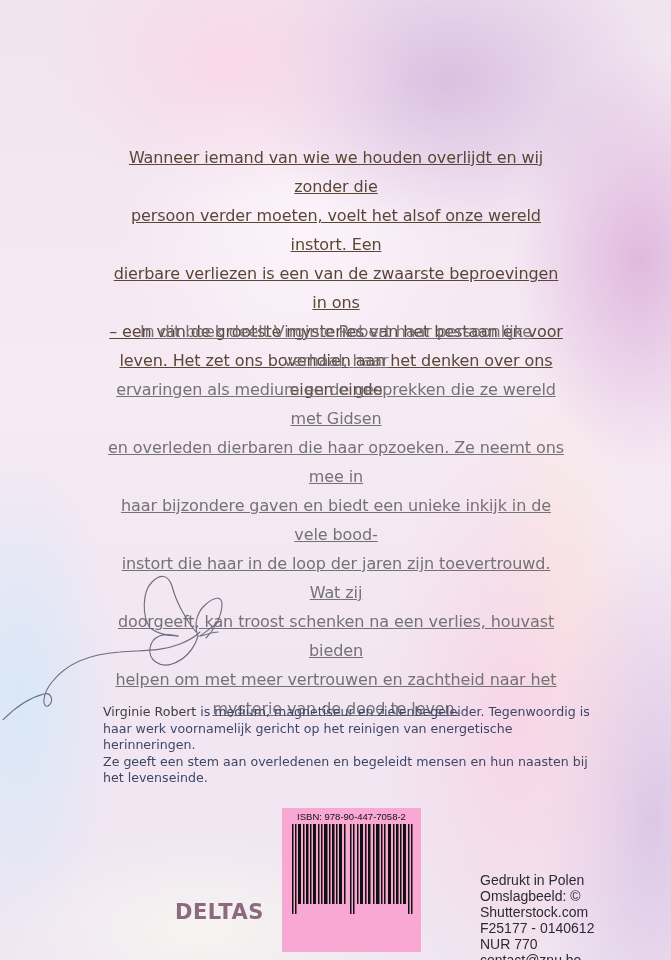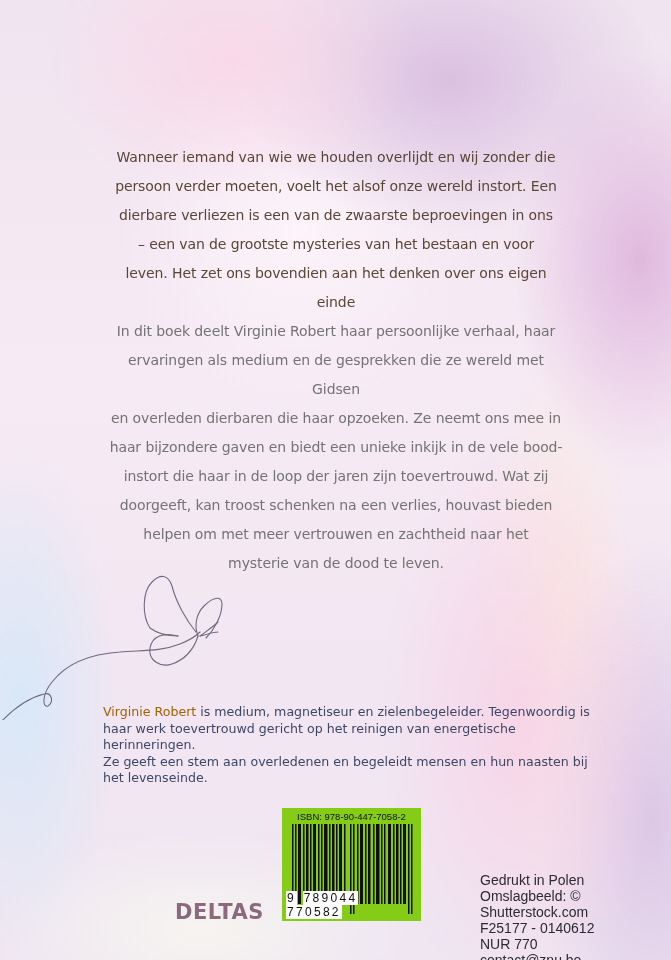--- a/index.html
+++ b/index.html
@@ -13,35 +13,36 @@
       radial-gradient(ellipse 260px 260px at 300px 230px, rgba(252,244,250,1), rgba(252,244,250,0) 70%),
       radial-gradient(ellipse 140px 360px at 20px 700px, rgba(214,232,248,0.95), rgba(214,232,248,0) 70%),
       radial-gradient(ellipse 200px 420px at 520px 720px, rgba(248,210,230,0.85), rgba(248,210,230,0) 70%),
       radial-gradient(ellipse 160px 400px at 650px 820px, rgba(218,196,228,0.9), rgba(218,196,228,0) 70%),
       radial-gradient(ellipse 120px 400px at 560px 620px, rgba(252,236,220,0.7), rgba(252,236,220,0) 70%),
       radial-gradient(ellipse 300px 140px at 200px 930px, rgba(246,244,240,1), rgba(246,244,240,0) 70%),
       linear-gradient(180deg, #f0e4f0 0%, #f6eaf4 40%, #f2e6f2 70%, #efe6f2 100%);
   }
   .para {
     position: absolute; left: 108px; width: 456px; text-align: center;
-    font-size: 14px; line-height: 29px; letter-spacing: -0.1px;
+    font-size: 16px; line-height: 29px; letter-spacing: -0.1px;
     font-family: "DejaVu Sans", sans-serif;
+    text-decoration: underline;
   }
   .para.p1 { top: 143px; color: #5a4636; }
   .para.p2 { top: 317px; color: #737373; }
   .bio {
     position: absolute; left: 103px; top: 704px; width: 500px;
     font-size: 12.6px; line-height: 16.5px; color: #3d4866;
     font-family: "DejaVu Sans", sans-serif;
   }
-  .bio .name { color: #a16207; }
+  .bio .name { color: #404040; }
   .butterfly { position: absolute; left: 0; top: 570px; }
   .barcode-box {
-    position: absolute; left: 282px; top: 808px; width: 139px; height: 113px;
-    background: #84cc16;
+    position: absolute; left: 282px; top: 808px; width: 139px; height: 144px;
+    background: #f9a8d4;
   }
   .isbn-label {
     position: absolute; top: 3px; left: 0; width: 100%; text-align: center;
     font-family: "Liberation Sans", sans-serif; font-size: 9.5px; color: #111;
   }
   .bars { position: absolute; left: 10px; top: 16px; }
   .ean-digits {
     position: absolute; bottom: 2px; left: 4px; width: 131px;
     font-family: "Liberation Sans", sans-serif; font-size: 12px; color: #111;
     letter-spacing: 2.3px; background: transparent;
@@ -92,21 +93,21 @@
 
     <path d="M198,66 C194,56 196,44 204,36 C214,26 222,26 222,34 C222,46 214,60 206,68"></path>
 
     <path d="M200,66 C208,60 214,56 218,52"></path>
     <path d="M200,66 C208,64 214,62 218,62"></path>
   </g>
 </svg>
 
 <div class="bio">
   <div><span class="name">Virginie Robert</span><span> is medium, magnetiseur en zielenbegeleider. Tegenwoordig is</span></div>
-  <div>haar werk toevertrouwd gericht op het reinigen van energetische herinneringen.</div>
+  <div>haar werk voornamelijk gericht op het reinigen van energetische herinneringen.</div>
   <div>Ze geeft een stem aan overledenen en begeleidt mensen en hun naasten bij</div>
   <div>het levenseinde.</div>
 </div>
 
 <div class="logo">DELTAS</div>
 
 <div class="barcode-box">
   <div class="isbn-label">ISBN: 978-90-447-7058-2</div>
   <svg class="bars" width="121" height="90" viewBox="0 0 121 90">
     <g fill="#111">
@@ -137,21 +138,20 @@
         <rect x="92" y="0" width="1.5" height="80"></rect>
       <rect x="96" y="0" width="3" height="80"></rect>
         <rect x="101" y="0" width="1.5" height="80"></rect>
       <rect x="104" y="0" width="2.5" height="80"></rect>
         <rect x="108" y="0" width="1.5" height="80"></rect>
       <rect x="111" y="0" width="3" height="80"></rect>
       <rect x="116" y="0" width="1.5" height="90"></rect>
         <rect x="119" y="0" width="1.5" height="90"></rect>
     </g>
   </svg>
-  <div class="ean-digits"><span>9</span> <span>789044</span> <span>770582</span></div>
 </div>
 
 <div class="imprint">
   <div>Gedrukt in Polen</div>
   <div>Omslagbeeld: © Shutterstock.com</div>
   <div>F25177 - 0140612</div>
   <div>NUR 770</div>
   <div>contact@znu.be</div>
 </div>
 

